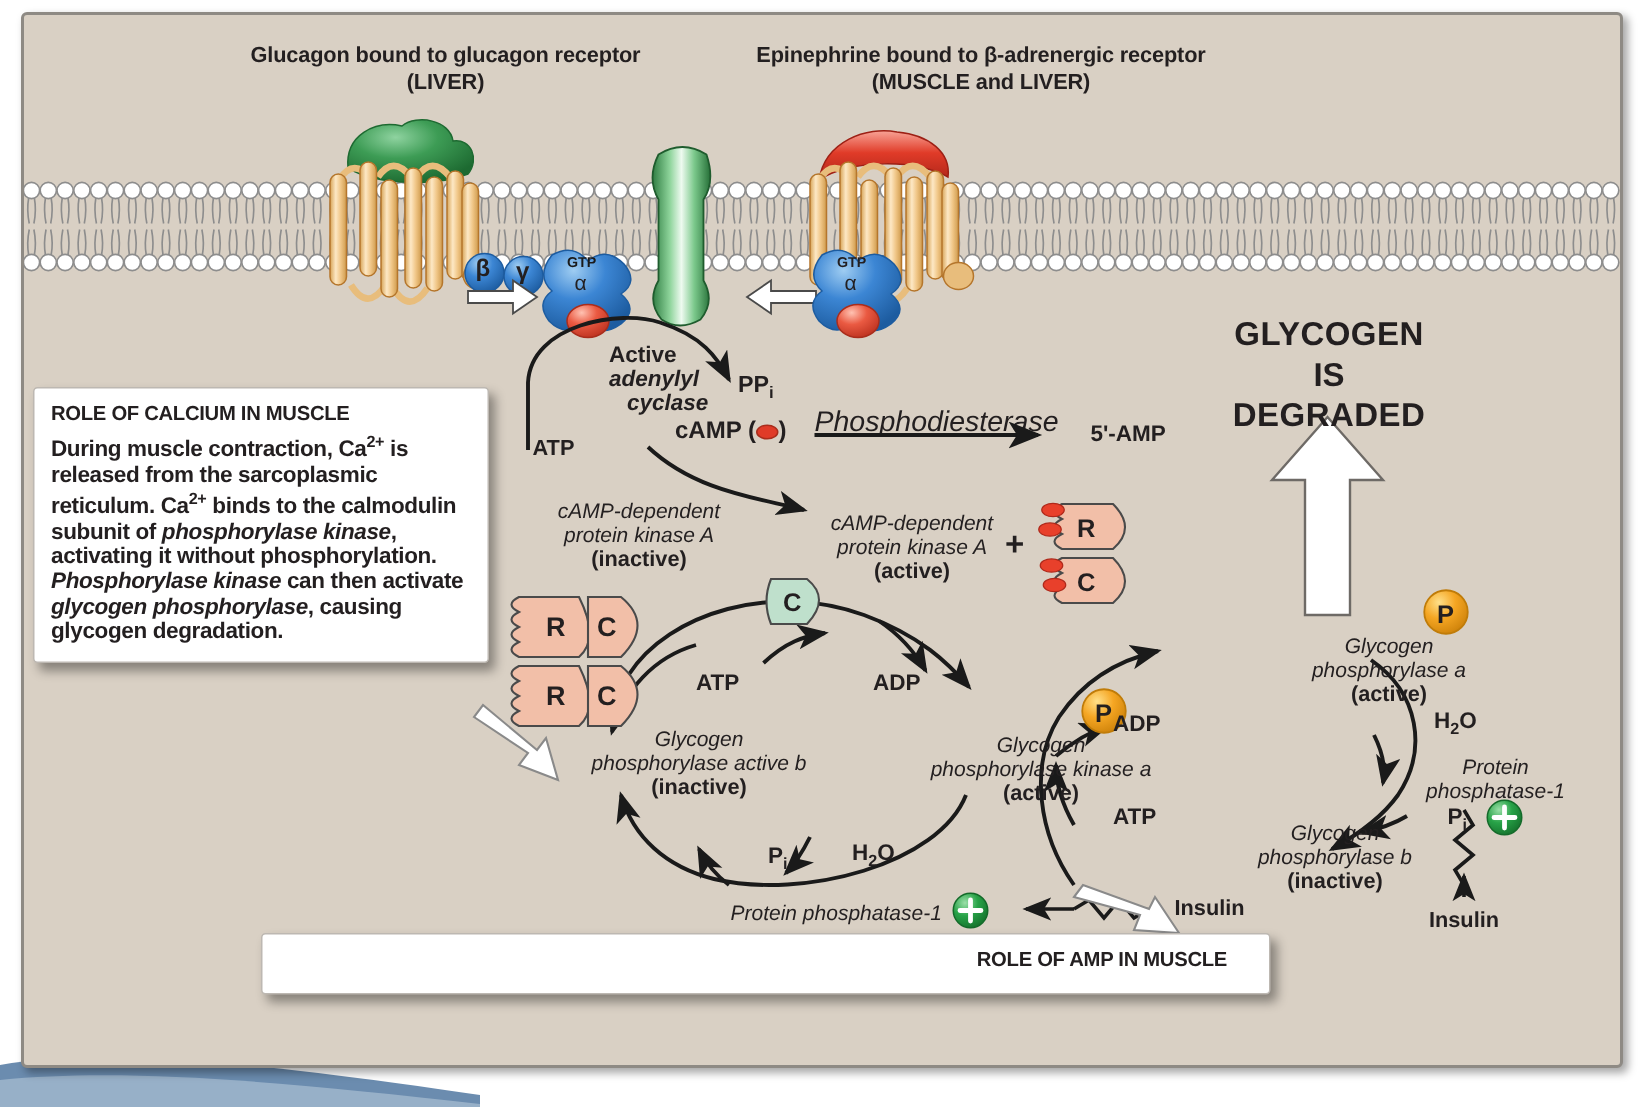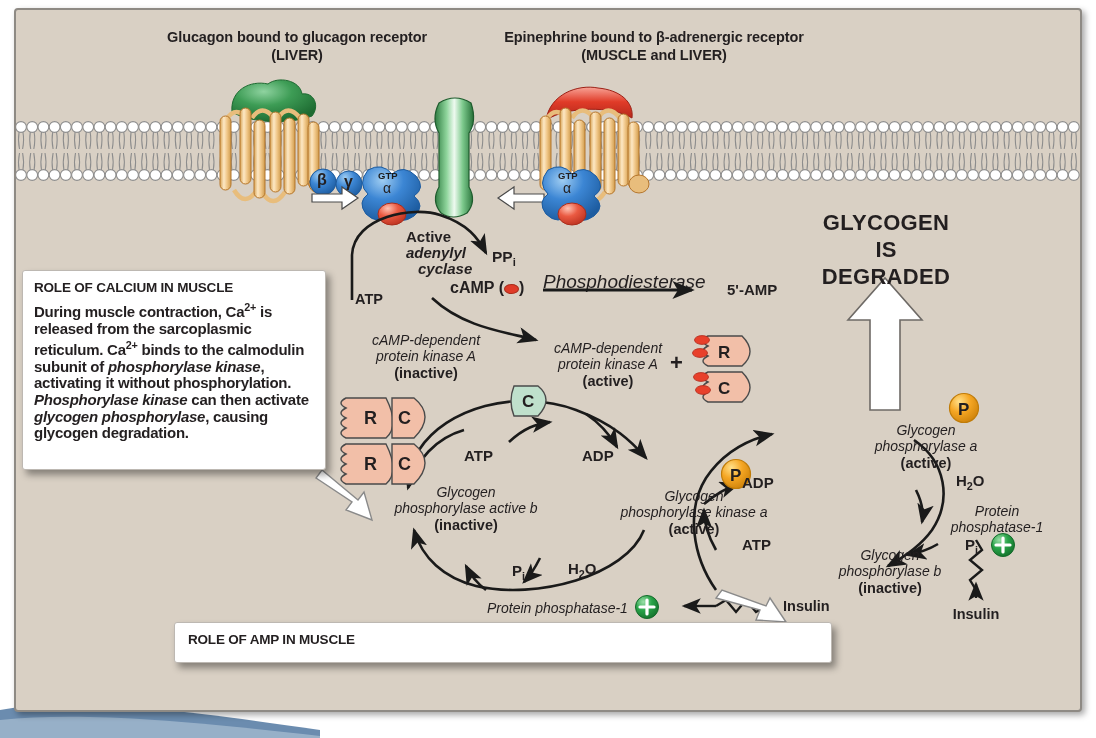--- a/index.html
+++ b/index.html
@@ -570,23 +570,23 @@
 
     <svg class="svgabs" style="left:974px;top:522px;width:26px;height:26px" viewBox="0 0 26 26">
       <circle cx="13" cy="13" r="11.5" fill="url(#gg)" stroke="#146a2a" stroke-width="1"></circle>
       <path d="M13,6 L13,20 M6,13 L20,13" stroke="#fff" stroke-width="3.2" stroke-linecap="round"></path>
     </svg>
 
     <div class="lbl b ctr" style="left:870px;top:200px;font-size:22px;letter-spacing:.3px;">GLYCOGEN</div>
     <div class="lbl b ctr" style="left:870px;top:227px;font-size:22px;">IS</div>
     <div class="lbl b ctr" style="left:870px;top:254px;font-size:22px;letter-spacing:.3px;">DEGRADED</div>
 
-    <div class="callout" style="left:6px;top:248px;width:280px;padding:9px 11px 27px 11px;margin-top:12px;">
+    <div class="callout" style="left:6px;top:248px;width:280px;padding:9px 11px 11px 11px;">
       <h4>ROLE OF CALCIUM IN MUSCLE</h4>
       <p>During muscle contraction, Ca<sup>2+</sup> is released from the sarcoplasmic reticulum. Ca<sup>2+</sup> binds to the calmodulin subunit of <em>phosphorylase kinase</em>, activating it without phosphorylation. <em>Phosphorylase kinase</em> can then activate <em>glycogen phosphorylase</em>, causing glycogen degradation.</p>
     </div>
 
-    <div class="callout" style="left:158px;top:612px;width:630px;padding:9px 13px 11px 13px;">
+    <div class="callout" style="left:158px;top:612px;width:630px;padding:9px 28px 11px 13px;text-align:right;">
       <h4>ROLE OF AMP IN MUSCLE</h4>
     </div>
 
   </div>
 </div>
 
 </body></html>

